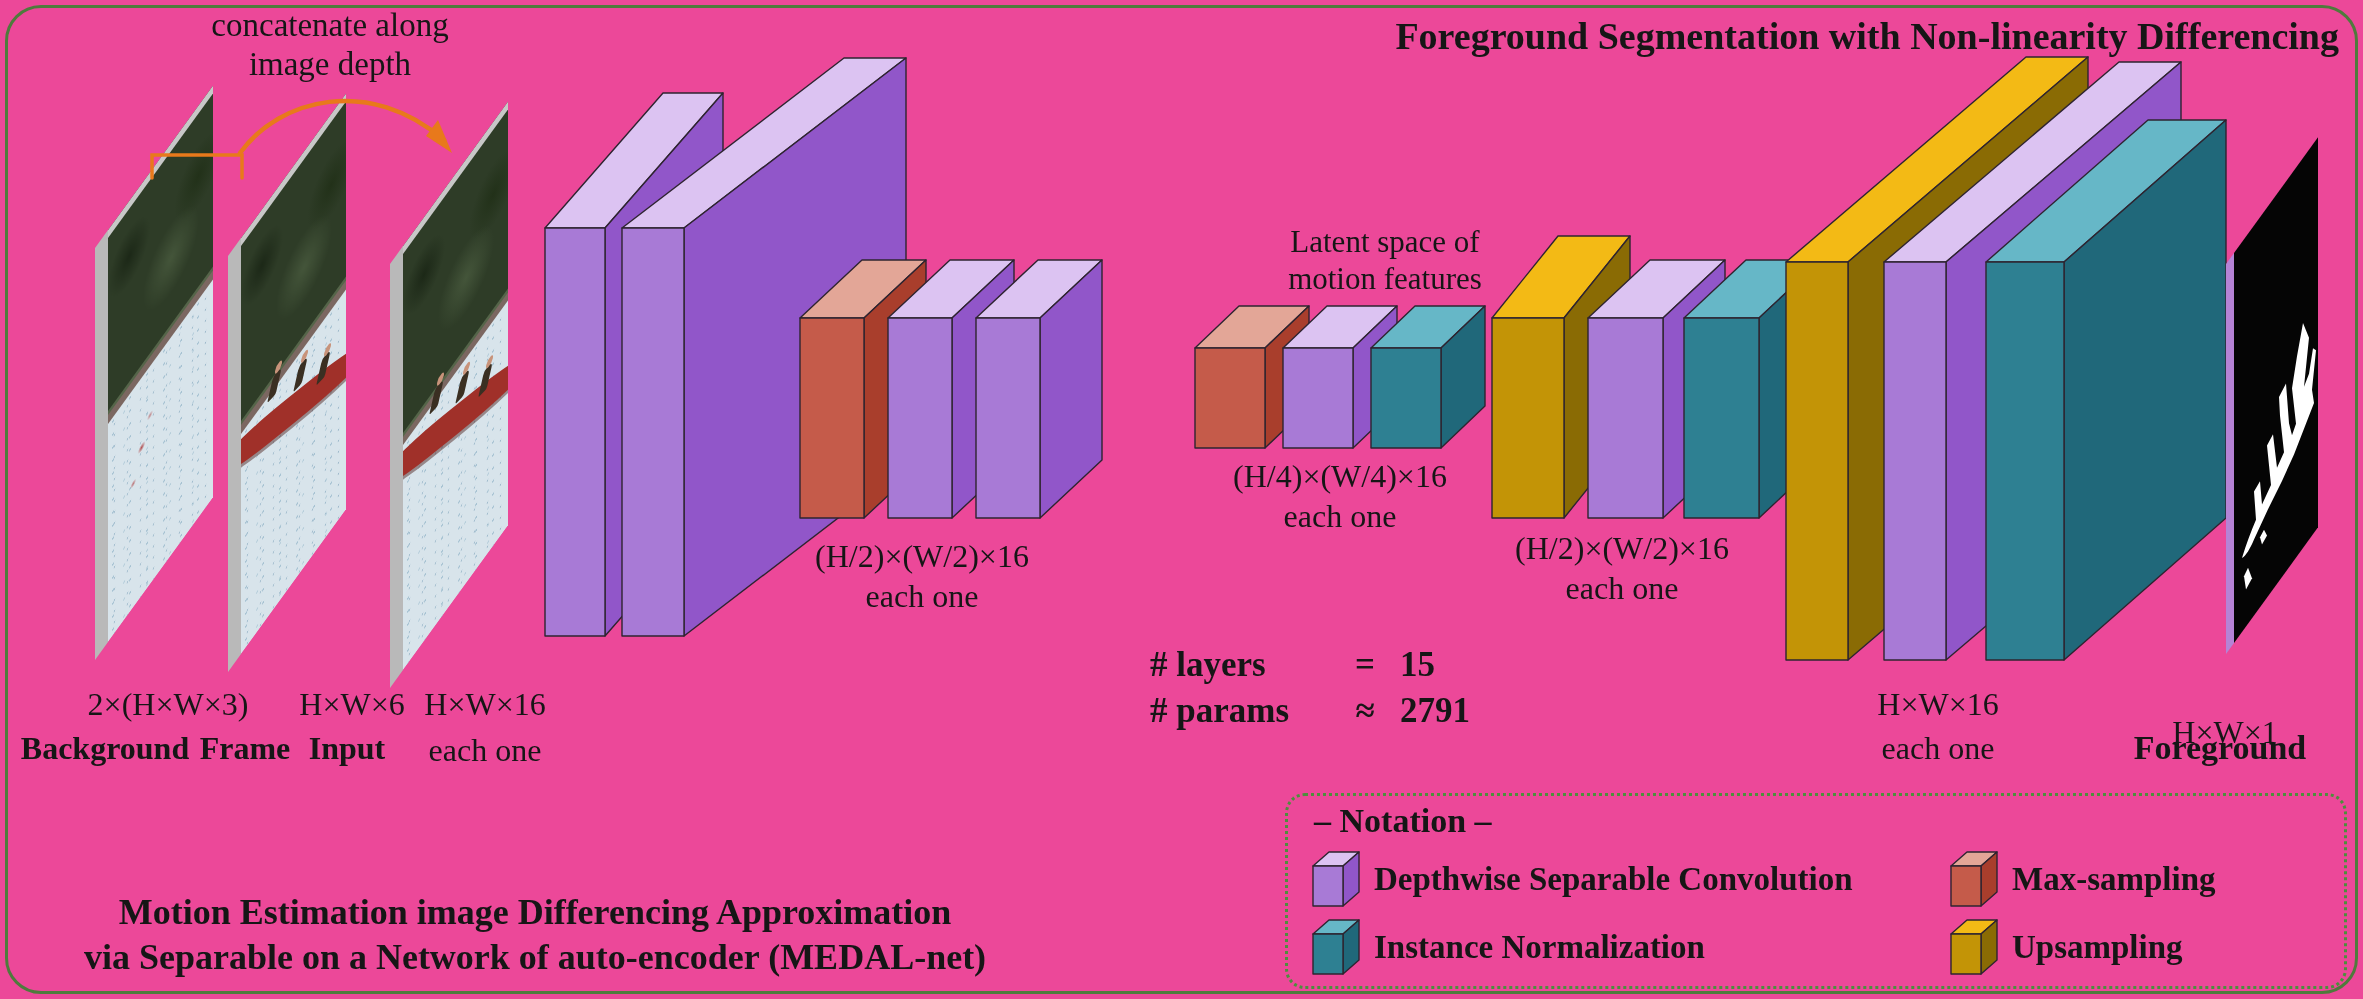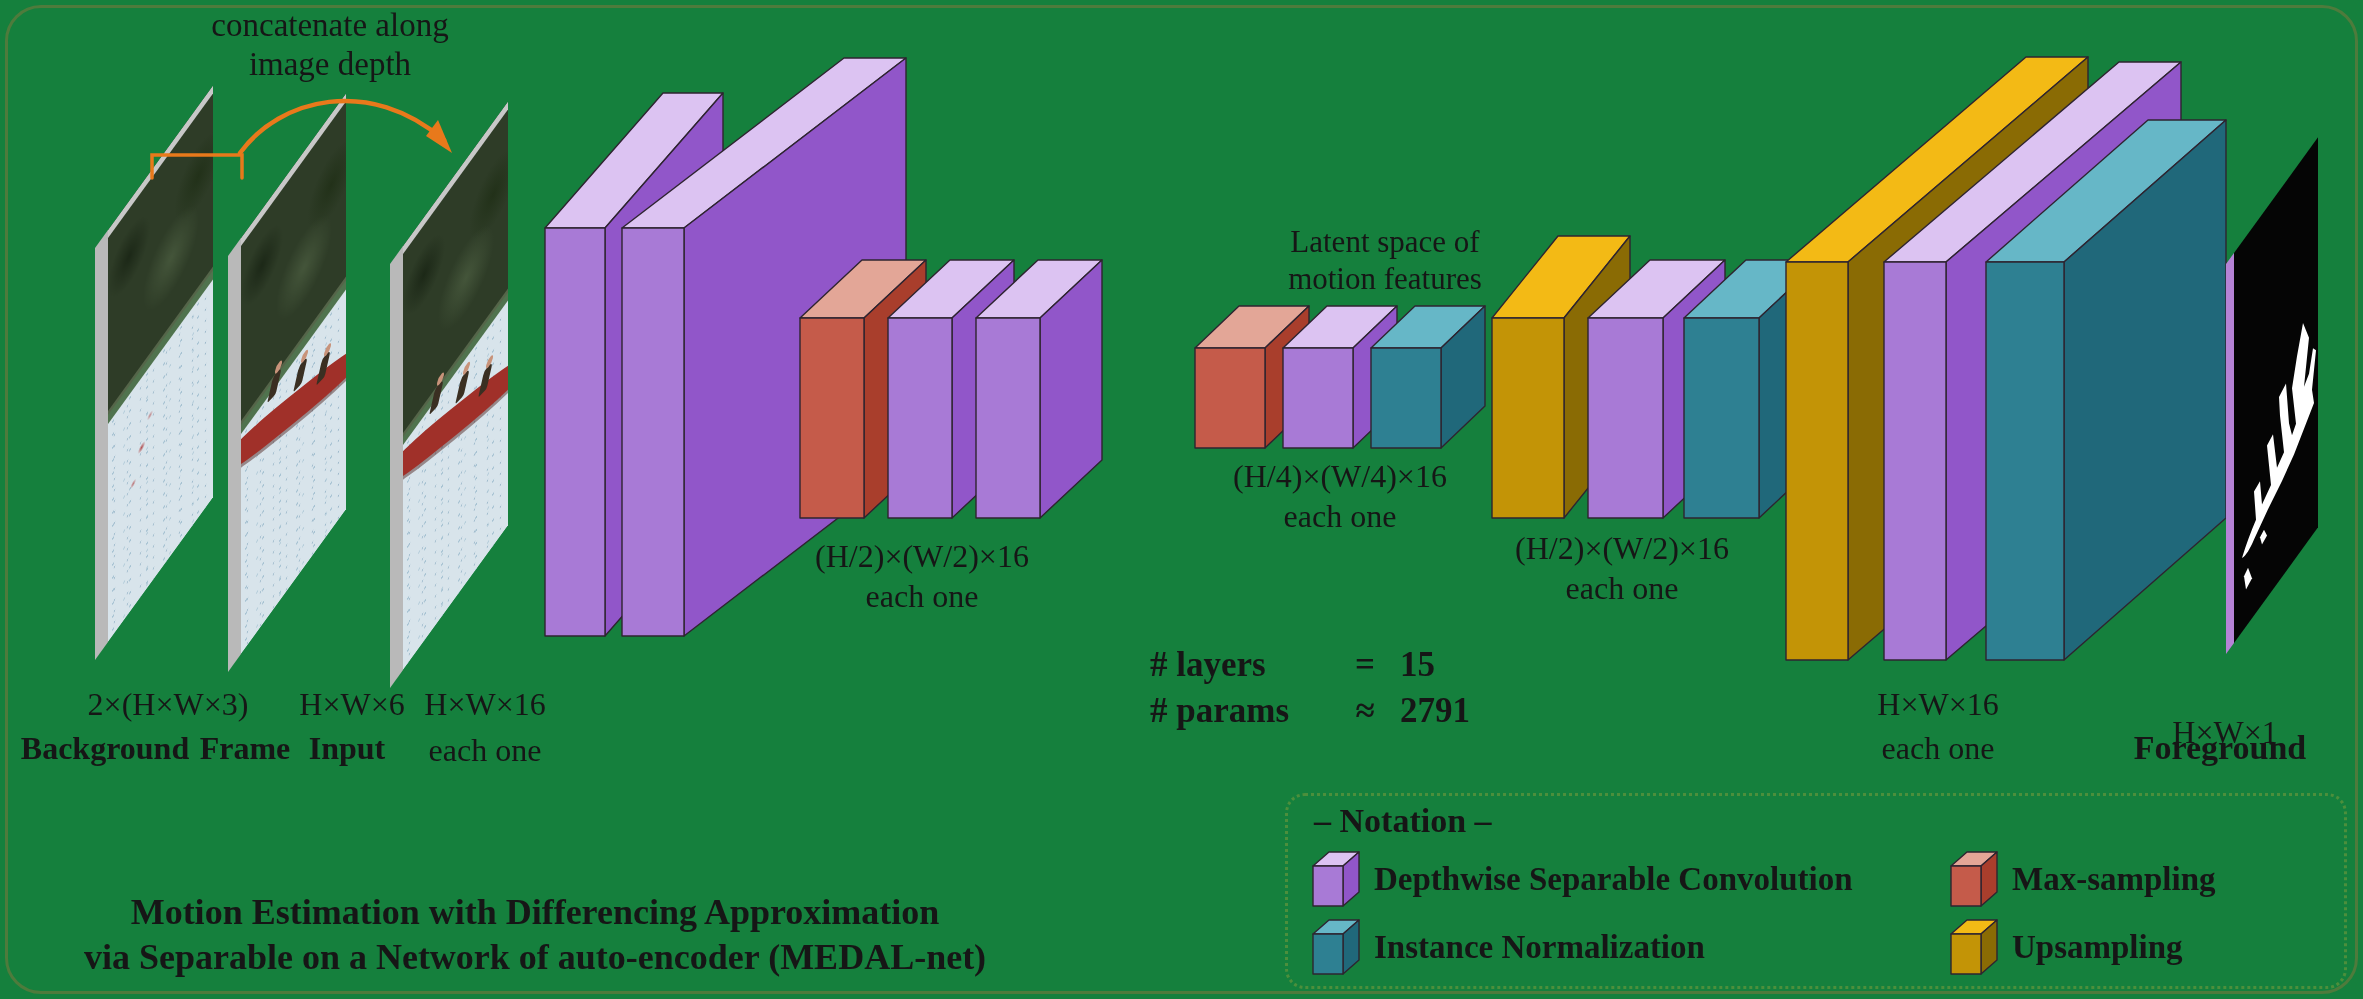--- a/index.html
+++ b/index.html
@@ -1,16 +1,16 @@
 <!DOCTYPE html>
 <html><head>
 <meta charset="utf-8">
 <style>
   html,body{margin:0;padding:0;background:#ffffff;}
-  #stage{position:relative;width:2363px;height:999px;background:#15803d;overflow:hidden;
+  #stage{position:relative;width:2363px;height:999px;background:#ec4899;overflow:hidden;
          font-family:"Liberation Serif","DejaVu Serif",serif;color:#161616;}
   #frame-border{position:absolute;left:5px;top:5px;right:5px;bottom:5px;
                 border:3px solid #4e7b3c;border-radius:36px;pointer-events:none;z-index:0;}
   #diagram-svg{position:absolute;left:0;top:0;z-index:2;}
   .lbl{position:absolute;text-align:center;line-height:1.18;z-index:4;white-space:nowrap;}
   .dim{font-size:32px;}
   .bold{font-weight:bold;}
   .title-tr{position:absolute;top:14px;right:24px;font-size:38px;font-weight:bold;z-index:4;white-space:nowrap;}
   .caption-bl{position:absolute;left:35px;top:890px;width:1000px;text-align:center;
               font-size:36px;font-weight:bold;line-height:1.25;z-index:4;}
@@ -157,20 +157,21 @@
         <path fill="#ffffff" d="M30,318 l3,10 l-5,2 l-2,-10 Z"></path>
       </svg>
     </div>
   </div>
 
   <div class="lbl concat">
     <div>concatenate along</div>
     <div>image depth</div>
   </div>
 
+  <div class="title-tr">Foreground Segmentation with Non-linearity Differencing</div>
 
   <div class="lbl latent-t">
     <div>Latent space of</div>
     <div>motion features</div>
   </div>
 
   <div id="stats">
     <div class="row">
       <span class="sl"># layers</span>
       <span class="se">=</span>
@@ -201,21 +202,21 @@
   <div class="lbl dim" style="left:1472px;top:530px;width:300px;">(H/2)×(W/2)×16</div>
   <div class="lbl dim" style="left:1472px;top:570px;width:300px;">each one</div>
 
   <div class="lbl dim" style="left:1788px;top:686px;width:300px;">H×W×16</div>
   <div class="lbl dim" style="left:1788px;top:730px;width:300px;">each one</div>
 
   <div class="lbl dim" style="left:2100px;top:686px;width:250px;margin-top:28px;">H×W×1</div>
   <div class="lbl dim bold" style="left:2080px;top:728px;width:280px;font-size:34px;">Foreground</div>
 
   <div class="caption-bl">
-    <div>Motion Estimation with Differencing Approximation</div>
+    <div>Motion Estimation image Differencing Approximation</div>
     <div>via Separable on a Network of auto-encoder (MEDAL-net)</div>
   </div>
 
   <div id="legend">
     <div class="ltitle">– Notation –</div>
     <div class="litem" style="left:22px;top:52px;">
       <span class="cube"><svg viewBox="0 0 52 62" width="52" height="62">
             <polygon points="3,18 19,4 49,4 33,18" fill="#dcc3f2" stroke="#2e2430" stroke-width="1.4" stroke-linejoin="round"></polygon>
             <polygon points="33,18 49,4 49,44 33,58" fill="#9156c9" stroke="#2e2430" stroke-width="1.4" stroke-linejoin="round"></polygon>
             <polygon points="3,18 33,18 33,58 3,58" fill="#a87ad6" stroke="#2e2430" stroke-width="1.4" stroke-linejoin="round"></polygon>

